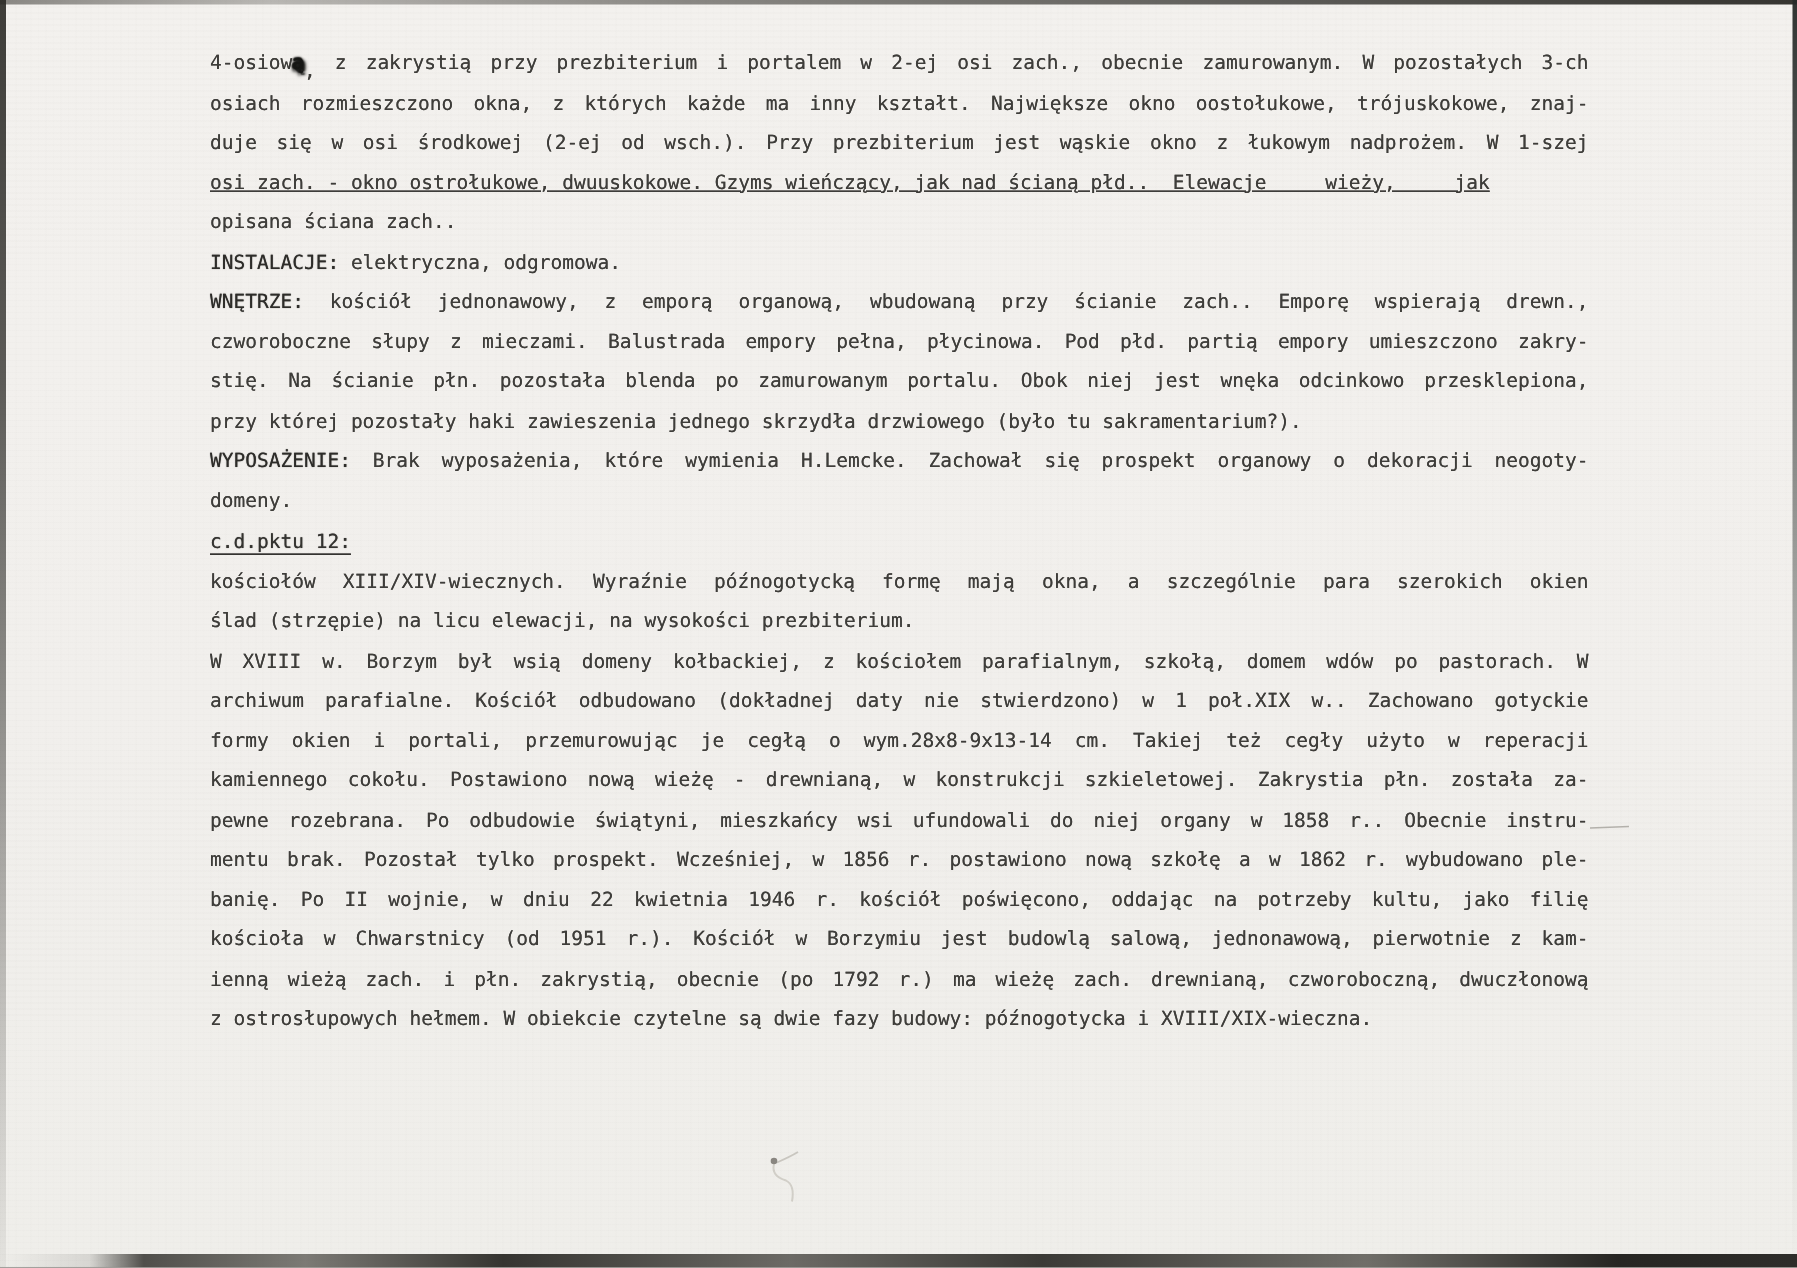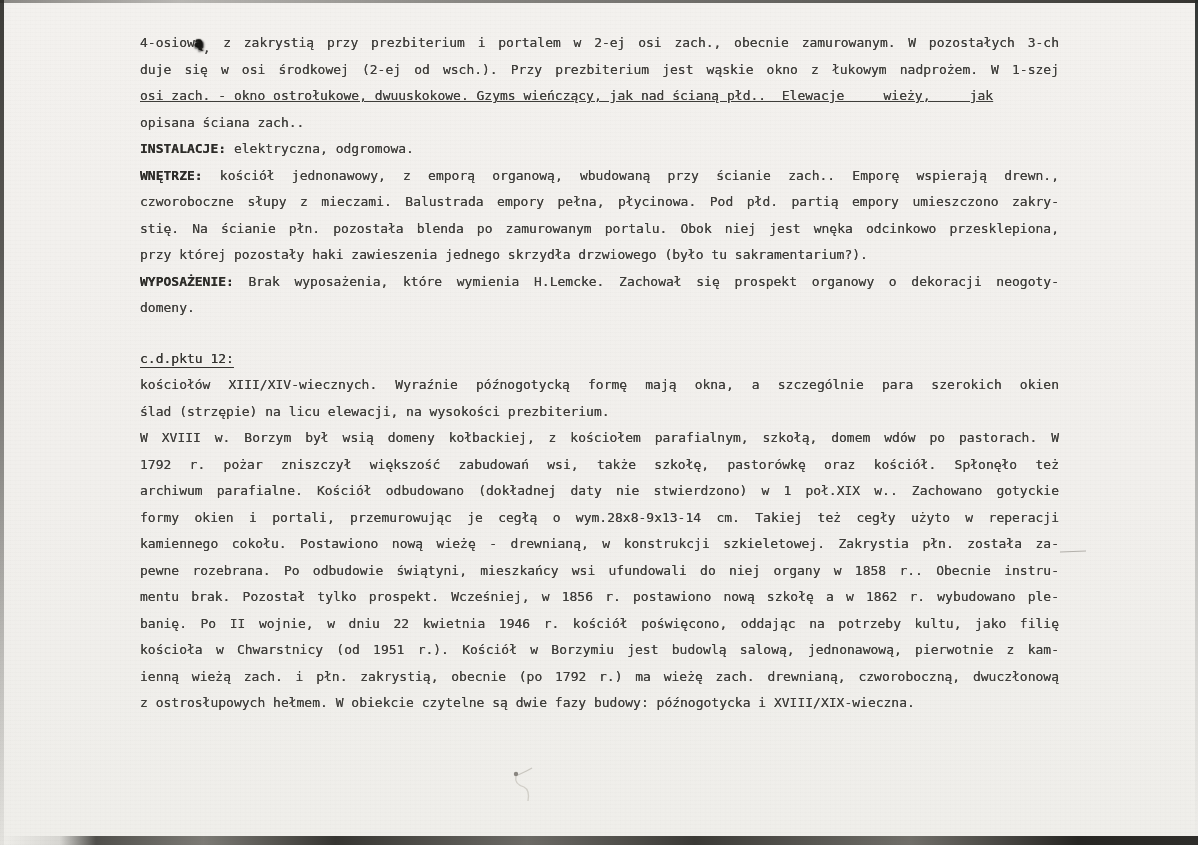--- a/index.html
+++ b/index.html
@@ -30,21 +30,21 @@
       rgba(34,33,29,.88) 58%,rgba(58,56,50,.7) 76%,rgba(28,27,24,.95) 90%,rgba(30,29,26,.92) 100%);}
   .textblock{
     position:absolute;left:140px;top:30px;width:919px;
     font-size:13px;line-height:26.5px;
     color:#3e3d3a;
     text-shadow:0 0 .4px rgba(62,61,58,.85);
   }
   .line{min-height:26.5px;}
   .just{text-align:justify;text-align-last:justify;}
   .pre{white-space:pre;text-decoration:underline;}
-  .bold{font-weight:bold;color:#2d2c29;text-shadow:0 0 .6px rgba(45,44,41,.9);}
+  .bold{font-weight:normal;color:#2d2c29;text-shadow:0 0 .6px rgba(45,44,41,.9);}
   .underline{
     text-decoration:underline;
     text-underline-offset:4px;
     text-decoration-thickness:1.4px;
     color:#343330;
     text-shadow:0 0 .5px rgba(52,51,48,.9);
   }
   .blob{
     color:#161614;font-weight:bold;
     text-shadow:0 0 2px #1b1b19,1px 1px 1px #1b1b19,-1px 0 1px #1b1b19,
@@ -57,35 +57,35 @@
     background:rgba(130,126,118,.55);transform:rotate(-2deg);pointer-events:none;
   }
 </style>
 </head>
 <body>
 
 <div class="scan">
   <div class="texture"></div>
   <div class="textblock" id="doc">
       <div class="line just"><span>4-osiow</span><span class="blob">ą</span><span class="sub">,</span><span> z zakrystią przy prezbiterium i portalem w 2-ej osi zach., obecnie zamurowanym. W pozostałych 3-ch</span></div>
+      <div class="line just"><span>osiach rozmieszczono okna, z których każde ma inny kształt. Największe okno oostołukowe, trójuskokowe, znaj-</span></div>
       <div class="line just"><span>duje się w osi środkowej (2-ej od wsch.). Przy prezbiterium jest wąskie okno z łukowym nadprożem. W 1-szej</span></div>
       <div class="line pre"><span>osi zach. - okno ostrołukowe, dwuuskokowe. Gzyms wieńczący, jak nad ścianą płd..  Elewacje     wieży,     jak</span></div>
       <div class="line"><span>opisana ściana zach..</span></div>
       <div class="line"><span class="bold">INSTALACJE:</span><span> elektryczna, odgromowa.</span></div>
       <div class="line just"><span class="bold">WNĘTRZE:</span><span> kościół jednonawowy, z emporą organową, wbudowaną przy ścianie zach.. Emporę wspierają drewn.,</span></div>
       <div class="line just"><span>czworoboczne słupy z mieczami. Balustrada empory pełna, płycinowa. Pod płd. partią empory umieszczono zakry-</span></div>
       <div class="line just"><span>stię. Na ścianie płn. pozostała blenda po zamurowanym portalu. Obok niej jest wnęka odcinkowo przesklepiona,</span></div>
       <div class="line"><span>przy której pozostały haki zawieszenia jednego skrzydła drzwiowego (było tu sakramentarium?).</span></div>
       <div class="line just"><span class="bold">WYPOSAŻENIE:</span><span> Brak wyposażenia, które wymienia H.Lemcke. Zachował się prospekt organowy o dekoracji neogoty-</span></div>
       <div class="line"><span>domeny.</span></div>
-      <div class="line" style="margin-top: 24px;"><span class="underline">c.d.pktu 12:</span></div>
+      <div class="line" style="margin-top: 1px;"><span class="underline">c.d.pktu 12:</span></div>
       <div class="line just"><span>kościołów XIII/XIV-wiecznych. Wyraźnie późnogotycką formę mają okna, a szczególnie para szerokich okien</span></div>
       <div class="line"><span>ślad (strzępie) na licu elewacji, na wysokości prezbiterium.</span></div>
       <div class="line just"><span>W XVIII w. Borzym był wsią domeny kołbackiej, z kościołem parafialnym, szkołą, domem wdów po pastorach. W</span></div>
-      <div class="line just"><span>1792 r. pożar zniszczył większość zabudowań wsi, także szkołę, pastorówkę oraz kościół. Spłonęło też</span></div>
       <div class="line just"><span>archiwum parafialne. Kościół odbudowano (dokładnej daty nie stwierdzono) w 1 poł.XIX w.. Zachowano gotyckie</span></div>
       <div class="line just"><span>formy okien i portali, przemurowując je cegłą o wym.28x8-9x13-14 cm. Takiej też cegły użyto w reperacji</span></div>
       <div class="line just"><span>kamiennego cokołu. Postawiono nową wieżę - drewnianą, w konstrukcji szkieletowej. Zakrystia płn. została za-</span></div>
       <div class="line just"><span>pewne rozebrana. Po odbudowie świątyni, mieszkańcy wsi ufundowali do niej organy w 1858 r.. Obecnie instru-</span></div>
       <div class="line just"><span>mentu brak. Pozostał tylko prospekt. Wcześniej, w 1856 r. postawiono nową szkołę a w 1862 r. wybudowano ple-</span></div>
       <div class="line just"><span>banię. Po II wojnie, w dniu 22 kwietnia 1946 r. kościół poświęcono, oddając na potrzeby kultu, jako filię</span></div>
       <div class="line just"><span>kościoła w Chwarstnicy (od 1951 r.). Kościół w Borzymiu jest budowlą salową, jednonawową, pierwotnie z kam-</span></div>
       <div class="line just"><span>ienną wieżą zach. i płn. zakrystią, obecnie (po 1792 r.) ma wieżę zach. drewnianą, czworoboczną, dwuczłonową</span></div>
       <div class="line"><span>z ostrosłupowych hełmem. W obiekcie czytelne są dwie fazy budowy: późnogotycka i XVIII/XIX-wieczna.</span></div>
     </div>

